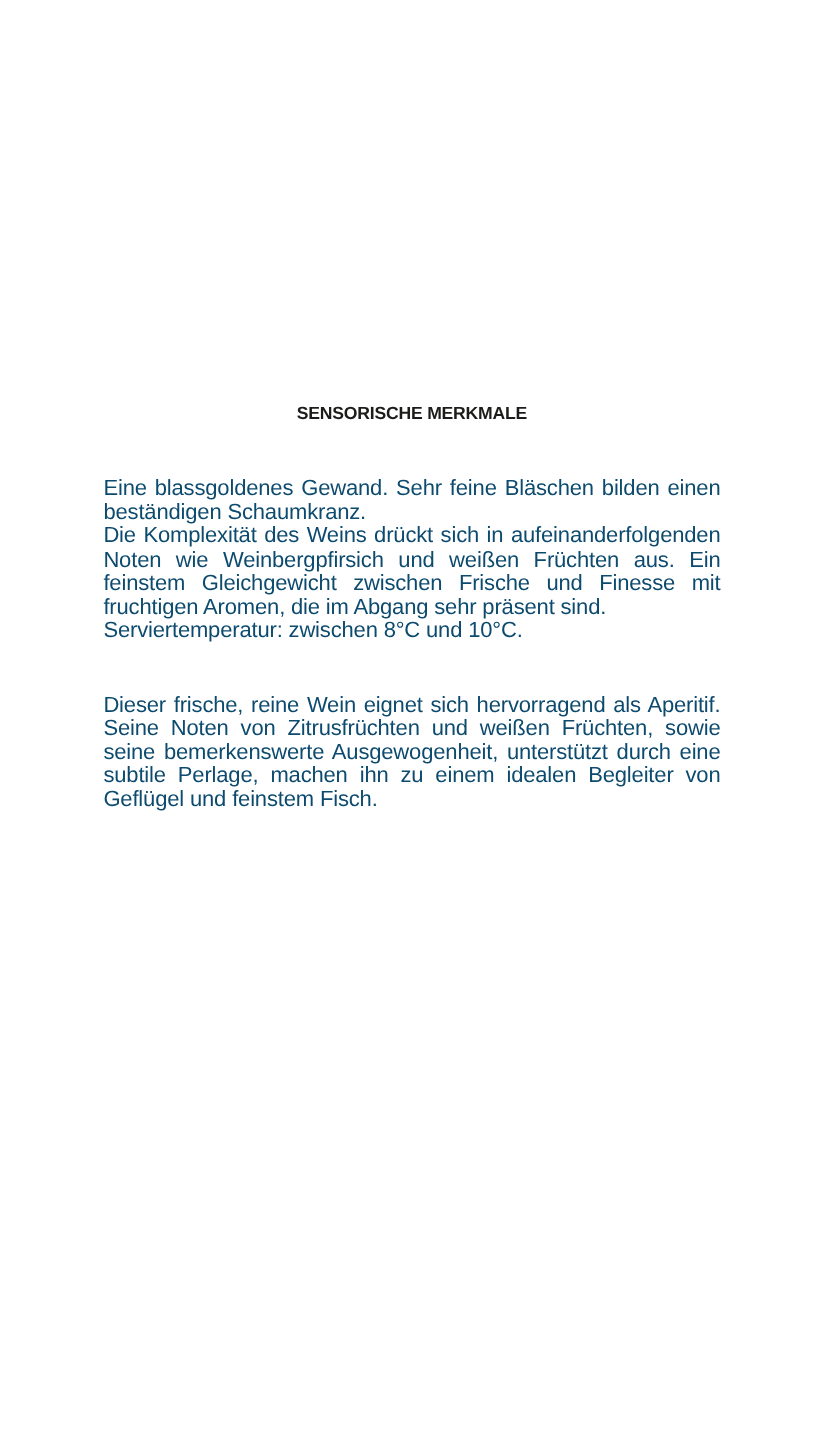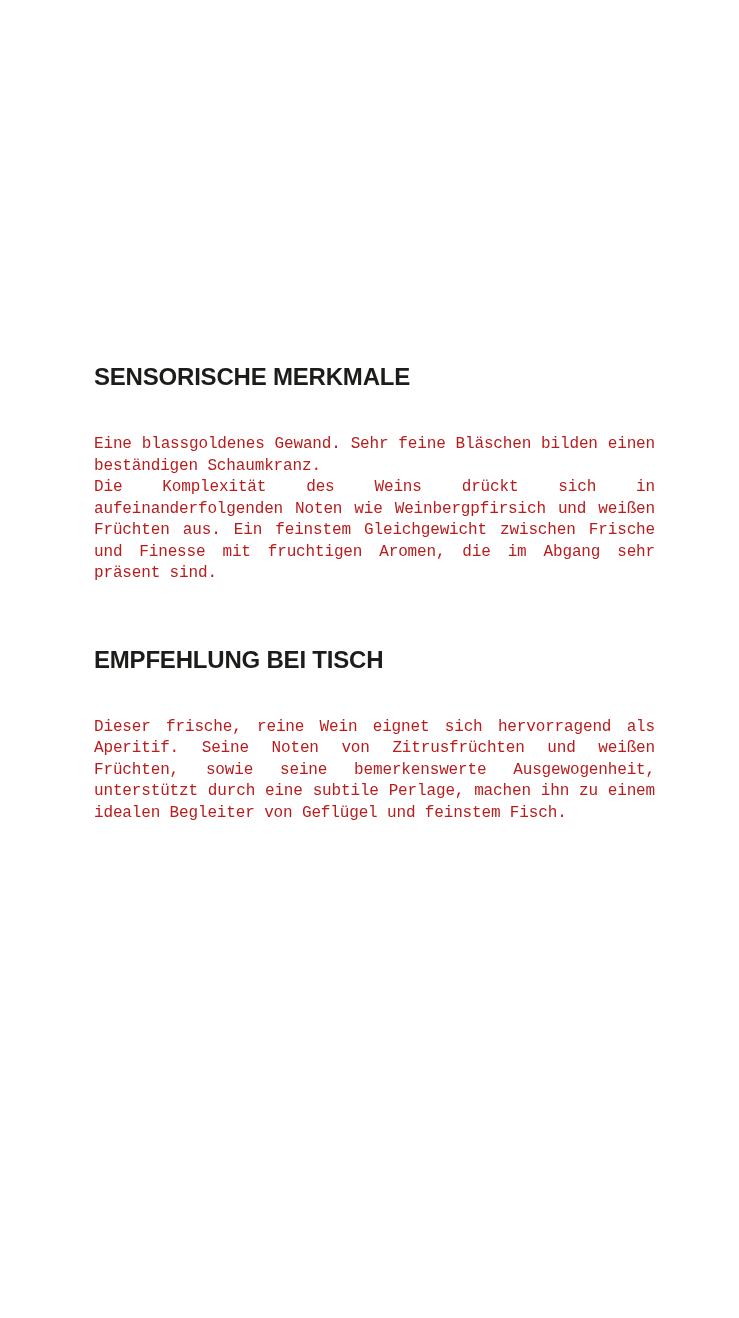--- a/index.html
+++ b/index.html
@@ -14,53 +14,53 @@
     overflow: hidden;
   }
   .page {
     width: 561px;
     margin-left: 94px;
     padding-top: 366px;
     box-sizing: border-box;
   }
   .section-title {
     margin: 0;
-    font-size: 24px;
+    font-size: 16px;
     font-weight: 700;
     line-height: 22px;
     letter-spacing: -0.2px;
+    text-align: center;
     color: #1c1c1b;
   }
   .section-title.second {
     margin-top: 64px;
   }
   .body-copy {
     margin-top: 46px;
   }
   .body-copy p {
     margin: 0;
-    font-size: 16px;
+    font-size: 20px;
     line-height: 21.5px;
     letter-spacing: -0.15px;
     text-align: justify;
-    color: #b91c1c;
-    font-family: Liberation Mono, monospace;
+    color: #0c4a6e;
   }
 </style>
 </head>
 <body>
 
 <div class="page">
 
   <h2 class="section-title first">SENSORISCHE MERKMALE</h2>
 
   <div class="body-copy">
     <p>Eine blassgoldenes Gewand. Sehr feine Bläschen bilden einen beständigen Schaumkranz.</p>
     <p>Die Komplexität des Weins drückt sich in aufeinanderfolgenden Noten wie Weinbergpfirsich und weißen Früchten aus. Ein feinstem Gleichgewicht zwischen Frische und Finesse mit fruchtigen Aromen, die im Abgang sehr präsent sind.</p>
+    <p>Serviertemperatur: zwischen 8°C und 10°C.</p>
   </div>
 
-  <h2 class="section-title second">EMPFEHLUNG BEI TISCH</h2>
 
   <div class="body-copy">
     <p>Dieser frische, reine Wein eignet sich hervorragend als Aperitif. Seine Noten von Zitrusfrüchten und weißen Früchten, sowie seine bemerkenswerte Ausgewogenheit, unterstützt durch eine subtile Perlage, machen ihn zu einem idealen Begleiter von Geflügel und feinstem Fisch.</p>
   </div>
 
 </div>
 
 </body></html>

